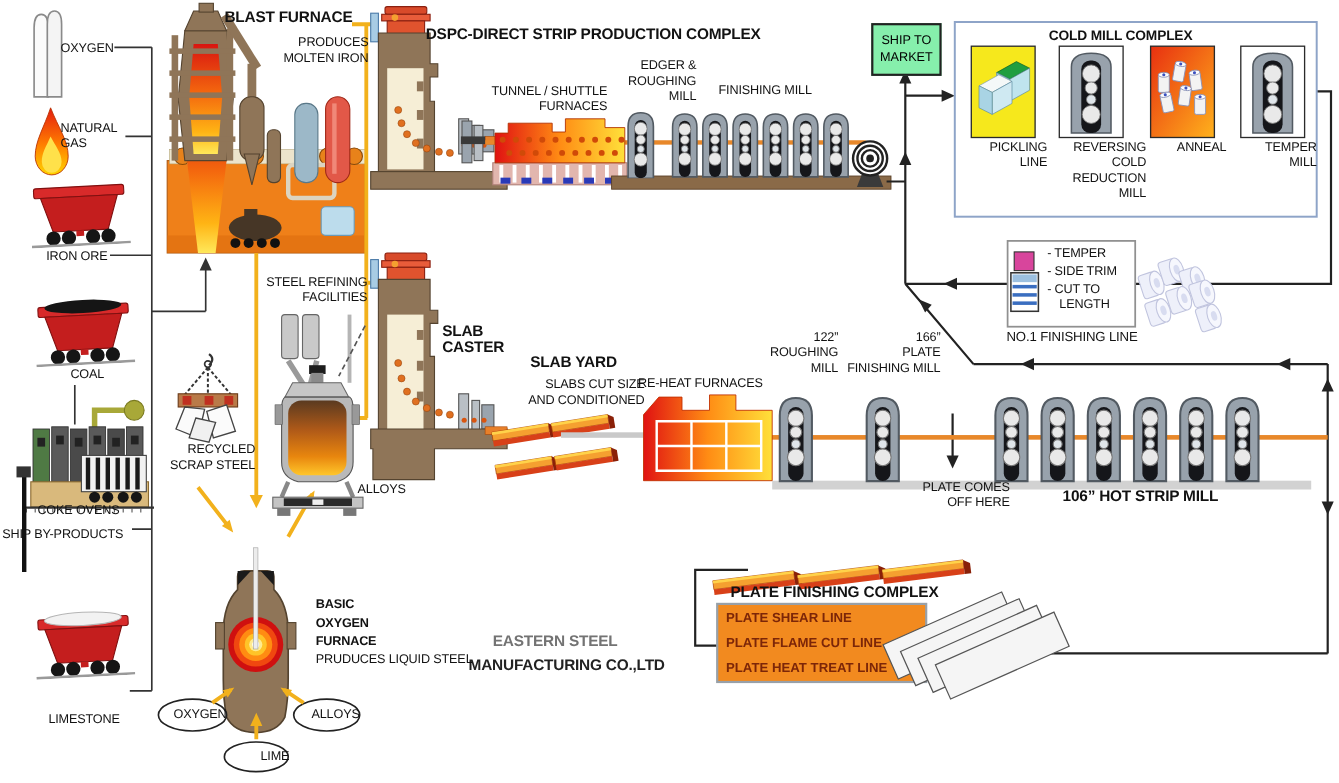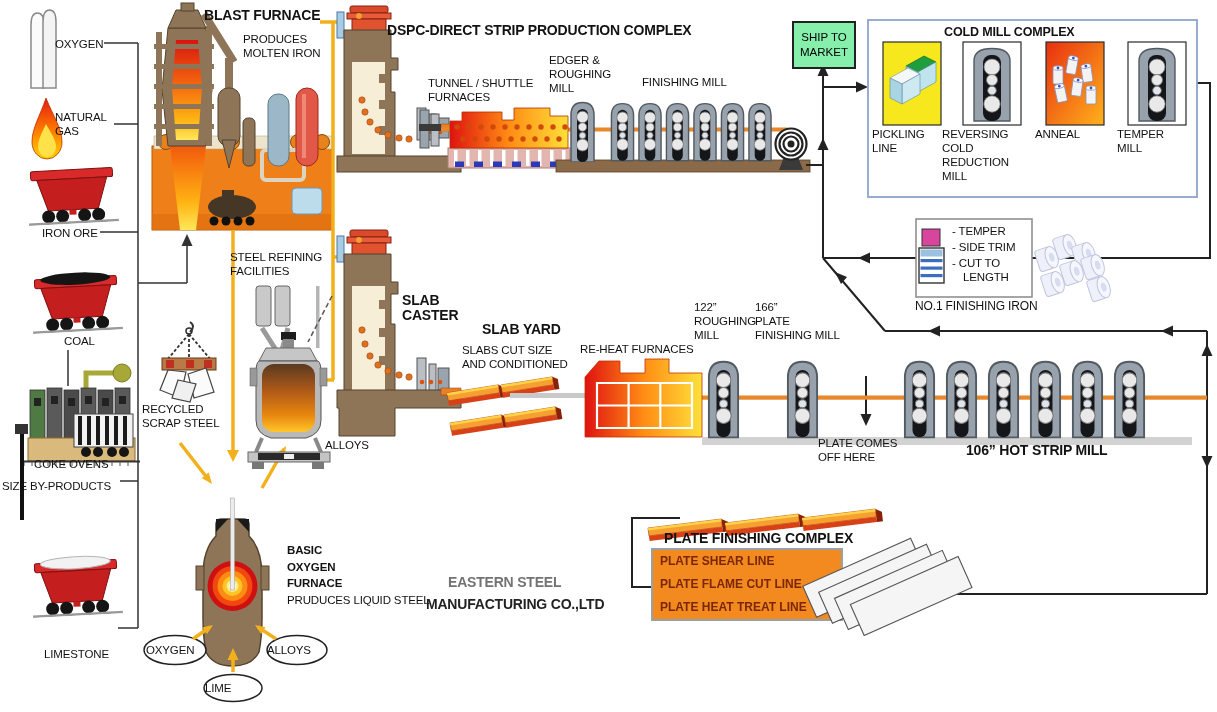--- a/index.html
+++ b/index.html
@@ -1,19 +1,19 @@
 <!DOCTYPE html>
 <html><head>
 <meta charset="utf-8">
 <style>
   html,body{margin:0;padding:0;background:#fff}
   .stage{position:relative;width:1217px;height:712px;background:#fff;font-family:"Liberation Sans",sans-serif;overflow:hidden}
   svg.art{position:absolute;left:0;top:0}
   .lbl{position:absolute;font-size:11.5px;line-height:1.22;color:#121212;white-space:pre-line;letter-spacing:-0.15px}
-  .ctr{text-align:left}
+  .ctr{text-align:right}
   .b{font-weight:bold}
   .s15{font-size:14px;letter-spacing:-0.2px;line-height:1.1}
   .s14{font-size:14px;line-height:1.1}
   .s125{font-size:12.5px}
   .s12{font-size:12px}
   .maroon{color:#7c2608;font-weight:bold;font-size:12px;letter-spacing:0}
   .hang{padding-left:11px;text-indent:-11px}
   .bofT{line-height:1.45}
   .ship{position:absolute;left:792px;top:21px;width:64px;height:48px;border:2px solid #222;box-sizing:border-box;
         display:flex;align-items:center;justify-content:center;text-align:center;
@@ -588,21 +588,21 @@
     </g>
   </g>
 </svg>
 
 <div class="lbl" style="left:55px;top:37px;width:60px">OXYGEN</div>
 <div class="lbl" style="left:55px;top:110px;width:66px">NATURAL
 GAS</div>
 <div class="lbl" style="left:42px;top:226px;width:70px">IRON ORE</div>
 <div class="lbl" style="left:64px;top:334px;width:50px">COAL</div>
 <div class="lbl" style="left:34px;top:457px;width:92px">COKE OVENS</div>
-<div class="lbl" style="left:2px;top:479px;width:136px">SIZE BY-PRODUCTS</div>
+<div class="lbl" style="left:2px;top:479px;width:136px">SHIP BY-PRODUCTS</div>
 <div class="lbl" style="left:44px;top:647px;width:90px">LIMESTONE</div>
 
 <div class="lbl b s15" style="left:204px;top:8px">BLAST FURNACE</div>
 <div class="lbl ctr" style="left:243px;top:32px;width:92px">PRODUCES
 MOLTEN IRON</div>
 
 <div class="lbl b s15" style="left:387px;top:23px">DSPC-DIRECT STRIP PRODUCTION COMPLEX</div>
 <div class="lbl ctr" style="left:428px;top:76px;width:124px">TUNNEL / SHUTTLE
 FURNACES</div>
 <div class="lbl ctr" style="left:549px;top:53px;width:84px">EDGER &amp;
@@ -621,21 +621,21 @@
 REDUCTION
 MILL</div>
 <div class="lbl ctr" style="left:1035px;top:127px;width:80px">ANNEAL</div>
 <div class="lbl ctr" style="left:1117px;top:127px;width:80px">TEMPER
 MILL</div>
 
 <div class="lbl" style="left:952px;top:224px">- TEMPER</div>
 <div class="lbl" style="left:952px;top:240px">- SIDE TRIM</div>
 <div class="lbl hang" style="left:952px;top:256px;width:70px">- CUT TO
 LENGTH</div>
-<div class="lbl s12" style="left:915px;top:299px">NO.1 FINISHING IRON</div>
+<div class="lbl s12" style="left:915px;top:299px">NO.1 FINISHING LINE</div>
 
 <div class="lbl ctr" style="left:230px;top:250px;width:104px">STEEL REFINING
 FACILITIES</div>
 <div class="lbl" style="left:325px;top:438px">ALLOYS</div>
 <div class="lbl ctr" style="left:142px;top:402px;width:90px">RECYCLED
 SCRAP STEEL</div>
 
 <div class="lbl b s15" style="left:402px;top:293px">SLAB
 CASTER</div>
 <div class="lbl b s14" style="left:482px;top:322px">SLAB YARD</div>

